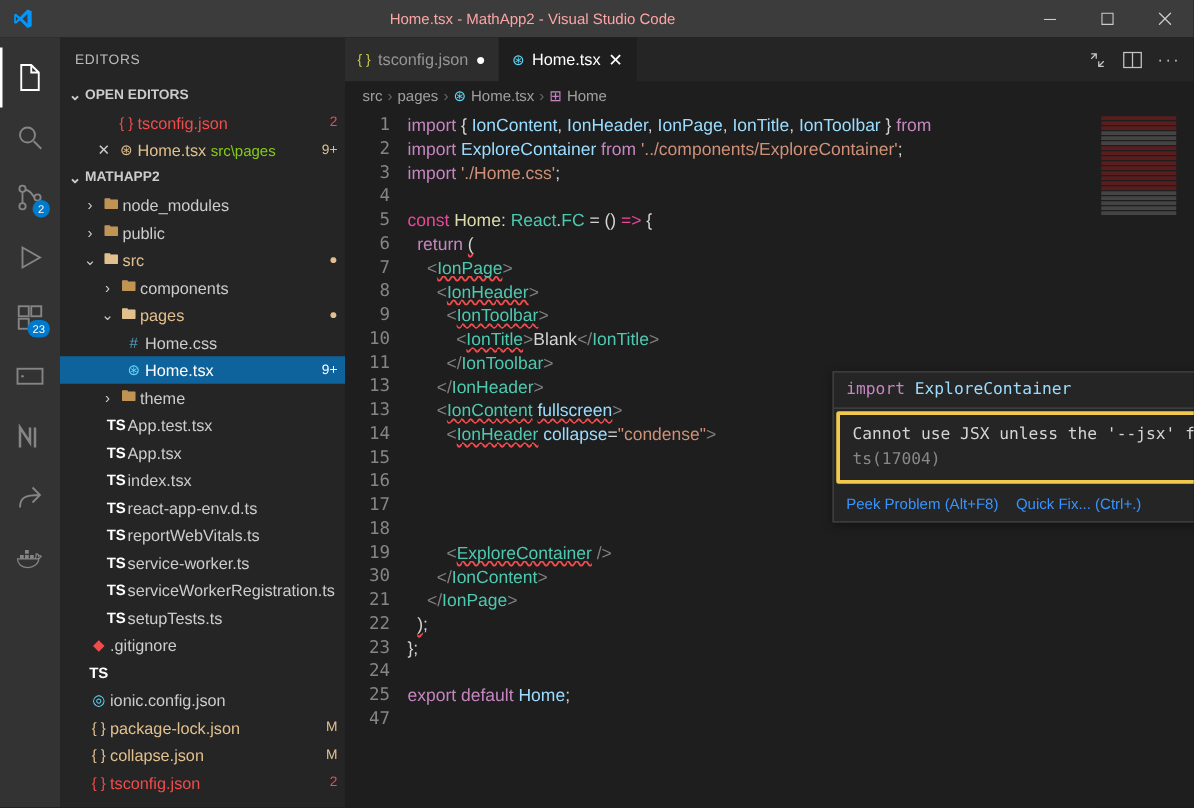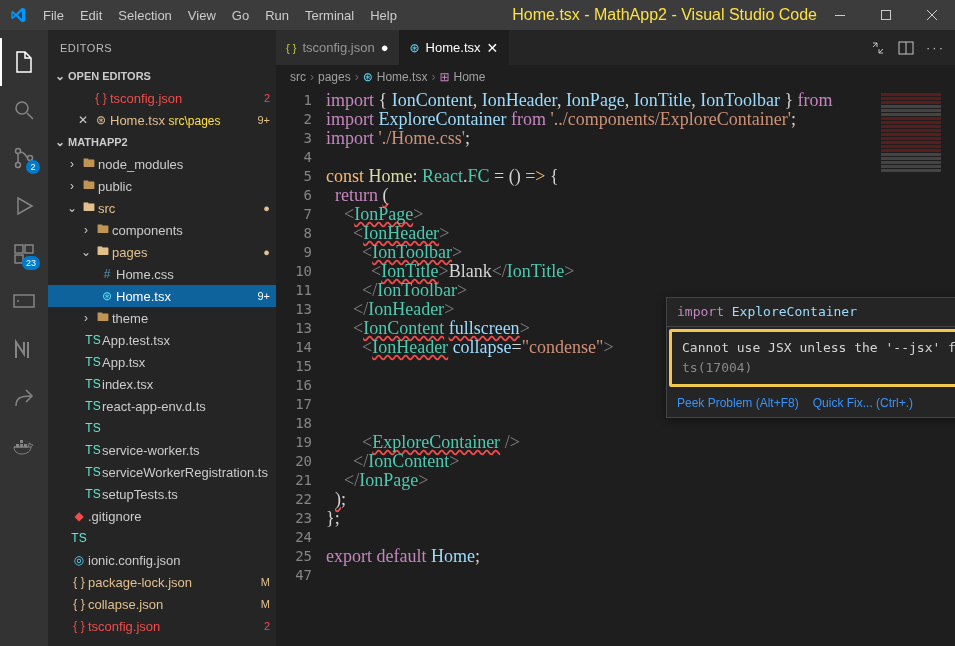--- a/index.html
+++ b/index.html
@@ -15,21 +15,21 @@
 .titlebar {
   height: 30px;
   background: #3c3c3c;
   display: flex;
   align-items: center;
   -webkit-user-select: none;
 }
 .titlebar .vscode-icon { width: 35px; display:flex; justify-content:center; }
 .titlebar .menu { display:flex; }
 .titlebar .menu span { padding: 0 8px; cursor:default; }
-.titlebar .title { flex:1; text-align:right; color:#fde047; font-size:16px; }
+.titlebar .title { flex:1; text-align:center; color:#fca5a5; font-size:12px; }
 .titlebar .win-ctrl { display:flex; }
 .titlebar .win-ctrl div { width:46px; height:30px; display:flex; align-items:center; justify-content:center; }
 .main {
   display:flex;
   height: calc(100% - 30px);
 }
 .activitybar {
   width: 48px;
   background: #333333;
   display:flex; flex-direction:column; align-items:center;
@@ -64,30 +64,30 @@
 .tabs { height:35px; background:#252526; display:flex; align-items:stretch; }
 .tabs .tab { display:flex; align-items:center; padding:0 10px; font-size:13px; background:#2d2d2d; color:#969696; border-right:1px solid #1e1e1e; gap:6px; }
 .tabs .tab.active { background:#1e1e1e; color:#ffffff; }
 .tabs .tab .close { font-size:14px; }
 .tabs .spacer { flex:1; }
 .tabs .actions { display:flex; align-items:center; gap:12px; padding:0 10px; color:#c5c5c5; }
 .breadcrumb { height:24px; display:flex; align-items:center; padding:0 14px; font-size:12px; color:#a0a0a0; gap:4px; }
 .breadcrumb .sep { color:#666; }
 .code-area { flex:1; display:flex; position:relative; overflow:hidden; }
 .gutter { width:50px; text-align:right; color:#858585; font-family:Consolas,monospace; font-size:14px; padding:2px 14px 0 0; line-height:19px; }
-.code { flex:1; font-family:Liberation Serif, serif; font-size:18px; line-height:19px; padding-top:2px; white-space:pre; color:#d4d4d4; position:relative; }
+.code { flex:1; font-family:Liberation Sans, sans-serif; font-size:14px; line-height:19px; padding-top:2px; white-space:pre; color:#d4d4d4; position:relative; }
 .tok-kw { color:#c586c0; }
 .tok-var { color:#9cdcfe; }
 .tok-type { color:#4ec9b0; }
 .tok-str { color:#ce9178; }
 .tok-fn { color:#dcdcaa; }
 .tok-tag { color:#4ec9b0; }
 .tok-attr { color:#9cdcfe; }
 .tok-pun { color:#808080; }
-.tok-const { color:#fdba74; }
+.tok-const { color:#ec4899; }
 .squig { text-decoration: underline wavy #f14c4c; text-decoration-skip-ink:none; }
 .hover-box {
   position:absolute;
   left:390px; top:267px;
   width:500px;
   background:#252526;
   border:1px solid #454545;
   box-shadow:0 2px 8px rgba(0,0,0,0.4);
   font-family:Consolas,monospace;
   font-size:13px;
@@ -99,49 +99,39 @@
 .hover-box .err-row .err-code { color:#888; }
 .hover-box .links { padding:4px 10px; color:#3794ff; font-family:"Segoe UI",sans-serif; font-size:12px; display:flex; gap:14px; }
 .minimap {
   width:80px;
   background:#1e1e1e;
   position:relative;
 }
 .minimap .blob { position:absolute; left:6px; right:14px; height:3px; background:#444; }
 .minimap .blob.r { background:#5a1d1d; }
 .folder-icon { color:#c09553; }
-.file-ts { color:#5eead4; font-size:11px; }
+.file-ts { color:#ffffff; font-size:11px;font-weight:bold; }
 .file-react { color:#61dafb; font-size:12px; }
 .file-json { color:#cbcb41; font-size:11px; }
 .file-css { color:#519aba; }
 .c-warn { color:#e2c08d; }
 .c-err { color:#f14c4c; }
 .c-mod { color:#e2c08d; }
-.muted { color:#fde047; font-size:12px; }
+.muted { color:#84cc16; font-size:12px; }
 svg { display:block; }
 </style>
 </head>
 <body>
 
 <div class="titlebar">
   <div class="vscode-icon">
     <svg width="16" height="16" viewBox="0 0 24 24">
         <path fill="#0098ff" d="M23 3l-5-2-9 9-5-4-2 1v10l2 1 5-4 9 9 5-2V3zM4 15V9l3 3-3 3zm14 3l-6-6 6-6v12z"></path>
       </svg>
   </div>
-  <div class="menu" id="menu-bar">
-      <span>File</span>
-      <span>Edit</span>
-      <span>Selection</span>
-      <span>View</span>
-      <span>Go</span>
-      <span>Run</span>
-      <span>Terminal</span>
-      <span>Help</span>
-    </div>
   <div class="title">Home.tsx - MathApp2 - Visual Studio Code</div>
   <div class="win-ctrl">
     <div>
         <svg width="10" height="1">
           <rect width="10" height="1" fill="#ccc"></rect>
         </svg>
       </div>
     <div>
         <svg width="10" height="10">
           <rect x="0.5" y="0.5" width="9" height="9" fill="none" stroke="#ccc"></rect>
@@ -295,20 +285,21 @@
         <div class="row" style="padding-left: 36px;">
           <span class="icon file-ts">TS</span>
           <span class="label ">index.tsx</span>
         </div>
         <div class="row" style="padding-left: 36px;">
           <span class="icon file-ts">TS</span>
           <span class="label ">react-app-env.d.ts</span>
         </div>
         <div class="row" style="padding-left: 36px;">
           <span class="icon file-ts">TS</span>
+          <span class="label ">reportWebVitals.ts</span>
         </div>
         <div class="row" style="padding-left: 36px;">
           <span class="icon file-ts">TS</span>
           <span class="label ">service-worker.ts</span>
         </div>
         <div class="row" style="padding-left: 36px;">
           <span class="icon file-ts">TS</span>
           <span class="label ">serviceWorkerRegistration.ts</span>
         </div>
         <div class="row" style="padding-left: 36px;">
@@ -399,21 +390,21 @@
           <div>10</div>
           <div>11</div>
           <div>13</div>
           <div>13</div>
           <div>14</div>
           <div>15</div>
           <div>16</div>
           <div>17</div>
           <div>18</div>
           <div>19</div>
-          <div>20</div>
+          <div>30</div>
           <div>21</div>
           <div>22</div>
           <div>23</div>
           <div>24</div>
           <div>25</div>
           <div>47</div>
         </div>
       <div class="code" id="code"><div><span class="tok-kw">import</span> { <span class="tok-var">IonContent</span>, <span class="tok-var">IonHeader</span>, <span class="tok-var">IonPage</span>, <span class="tok-var">IonTitle</span>, <span class="tok-var">IonToolbar</span> } <span class="tok-kw">from</span></div><div><span class="tok-kw">import</span> <span class="tok-var">ExploreContainer</span> <span class="tok-kw">from</span> <span class="tok-str">'../components/ExploreContainer'</span>;</div><div><span class="tok-kw">import</span> <span class="tok-str">'./Home.css'</span>;</div><div>&nbsp;</div><div><span class="tok-const">const</span> <span class="tok-fn">Home</span>: <span class="tok-type">React</span>.<span class="tok-type">FC</span> = () <span class="tok-const">=&gt;</span> {</div><div>  <span class="tok-kw">return</span> <span class="squig">(</span></div><div>    <span class="tok-pun">&lt;</span><span class="tok-tag squig">IonPage</span><span class="tok-pun">&gt;</span></div><div>      <span class="tok-pun">&lt;</span><span class="tok-tag squig">IonHeader</span><span class="tok-pun">&gt;</span></div><div>        <span class="tok-pun">&lt;</span><span class="tok-tag squig">IonToolbar</span><span class="tok-pun">&gt;</span></div><div>          <span class="tok-pun">&lt;</span><span class="tok-tag squig">IonTitle</span><span class="tok-pun">&gt;</span>Blank<span class="tok-pun">&lt;/</span><span class="tok-tag">IonTitle</span><span class="tok-pun">&gt;</span></div><div>        <span class="tok-pun">&lt;/</span><span class="tok-tag">IonToolbar</span><span class="tok-pun">&gt;</span></div><div>      <span class="tok-pun">&lt;/</span><span class="tok-tag">IonHeader</span><span class="tok-pun">&gt;</span></div><div>      <span class="tok-pun">&lt;</span><span class="tok-tag squig">IonContent</span> <span class="tok-attr squig">fullscreen</span><span class="tok-pun">&gt;</span></div><div>        <span class="tok-pun">&lt;</span><span class="tok-tag squig">IonHeader</span> <span class="tok-attr">collapse</span>=<span class="tok-str">"condense"</span><span class="tok-pun">&gt;</span></div><div>&nbsp;</div><div>&nbsp;</div><div>&nbsp;</div><div>&nbsp;</div><div>        <span class="tok-pun">&lt;</span><span class="tok-tag squig">ExploreContainer</span> <span class="tok-pun">/&gt;</span></div><div>      <span class="tok-pun">&lt;/</span><span class="tok-tag">IonContent</span><span class="tok-pun">&gt;</span></div><div>    <span class="tok-pun">&lt;/</span><span class="tok-tag">IonPage</span><span class="tok-pun">&gt;</span></div><div>  <span class="squig">)</span>;</div><div>};</div><div>&nbsp;</div><div><span class="tok-kw">export</span> <span class="tok-kw">default</span> <span class="tok-var">Home</span>;</div><div>&nbsp;</div></div>
       <div class="minimap" id="minimap">
           <div class="blob r" style="top: 4px;"></div>

